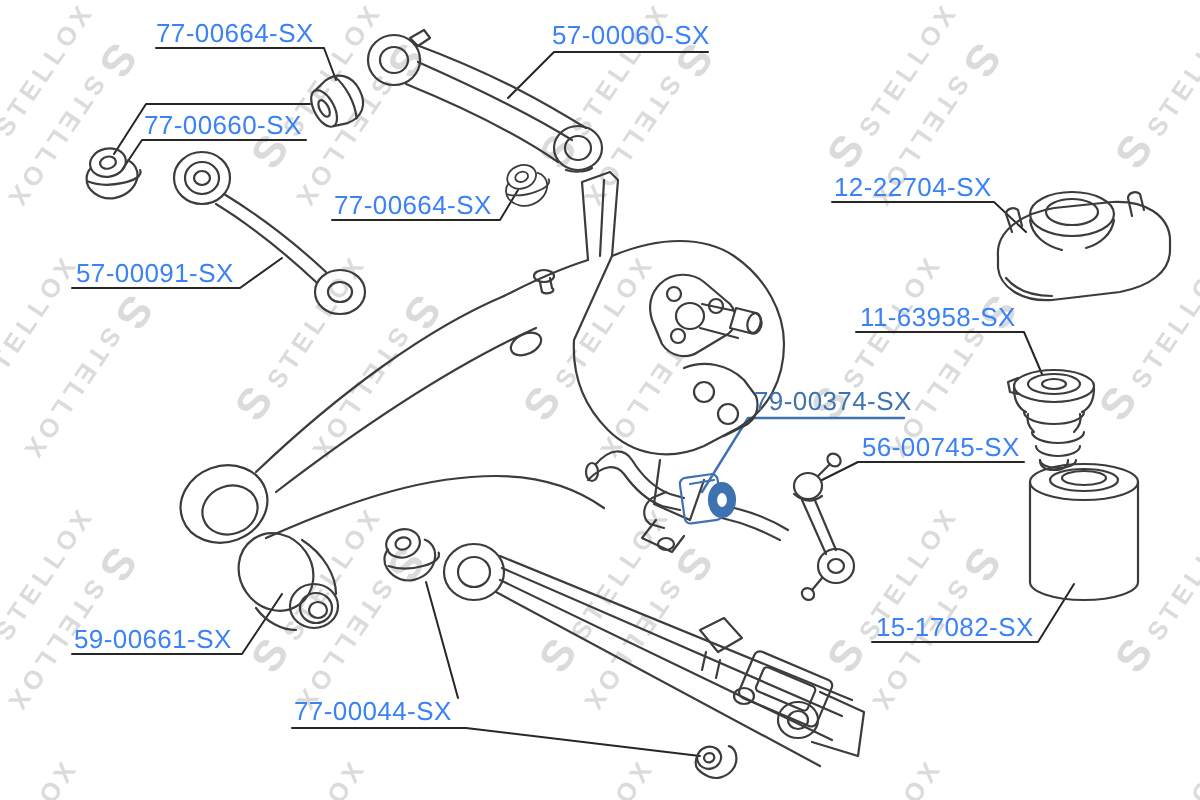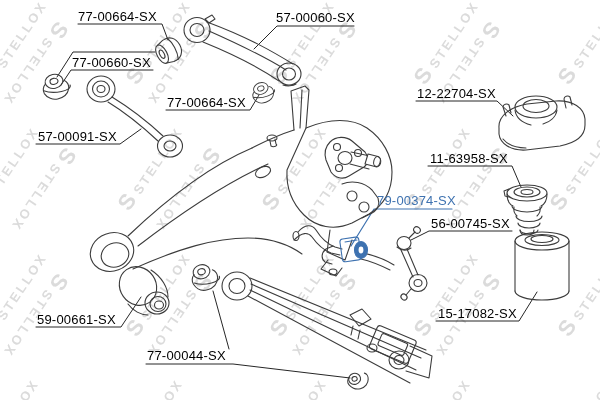--- a/index.html
+++ b/index.html
@@ -6,21 +6,21 @@
   .stage{position:relative;width:600px;height:400px;overflow:hidden;
          font-family:"Liberation Sans",sans-serif;background:#fff}
   .stage svg{position:absolute;left:0;top:0}
   #wm-layer text{font-family:"Liberation Sans",sans-serif;font-weight:bold;opacity:.9}
   .art *{fill:none;stroke:#3c3c3c;stroke-width:1.1;stroke-linecap:round;stroke-linejoin:round}
   .art .leader{stroke:#262626;stroke-width:1}
   .art g.blue *{stroke:#3e72b0}
   .art .leader.hl{stroke:#3e72b0;stroke-width:1.2}
   .art .fw{fill:#ffffff}
   .art .fb{fill:#3e72b0}
-  .label{position:absolute;font-size:13px;color:#000000;white-space:nowrap;
+  .label{position:absolute;font-size:13px;color:#3b82f6;white-space:nowrap;
          letter-spacing:.2px;line-height:15px;cursor:pointer}
   .label.hl{color:#3e72b0}
 </style>
 </head>
 <body>
 
 <div class="stage">
   <svg width="600" height="400" viewBox="0 0 600 400">
     <g id="wm-layer">
         <text transform="translate(-15,-40) rotate(-56)" font-size="13" letter-spacing="2.5" fill="#d8d8d8"><tspan font-size="22">S</tspan><tspan dx="3">STELLOX</tspan></text>

